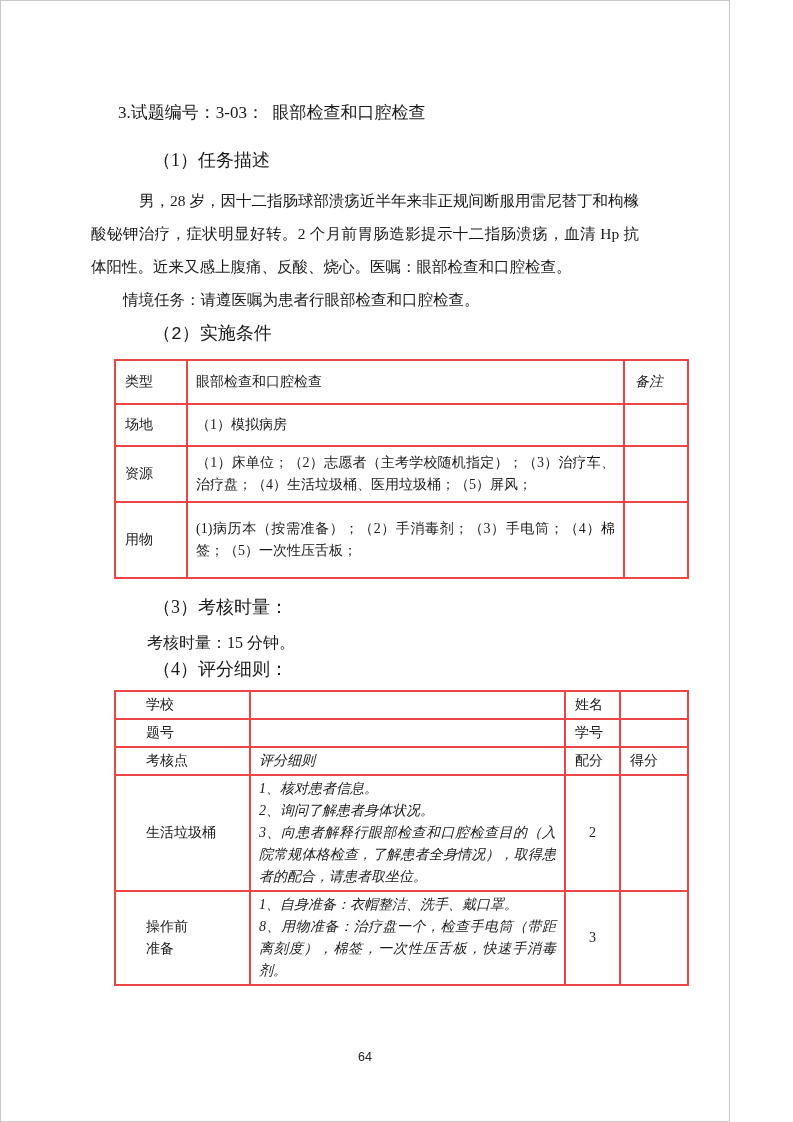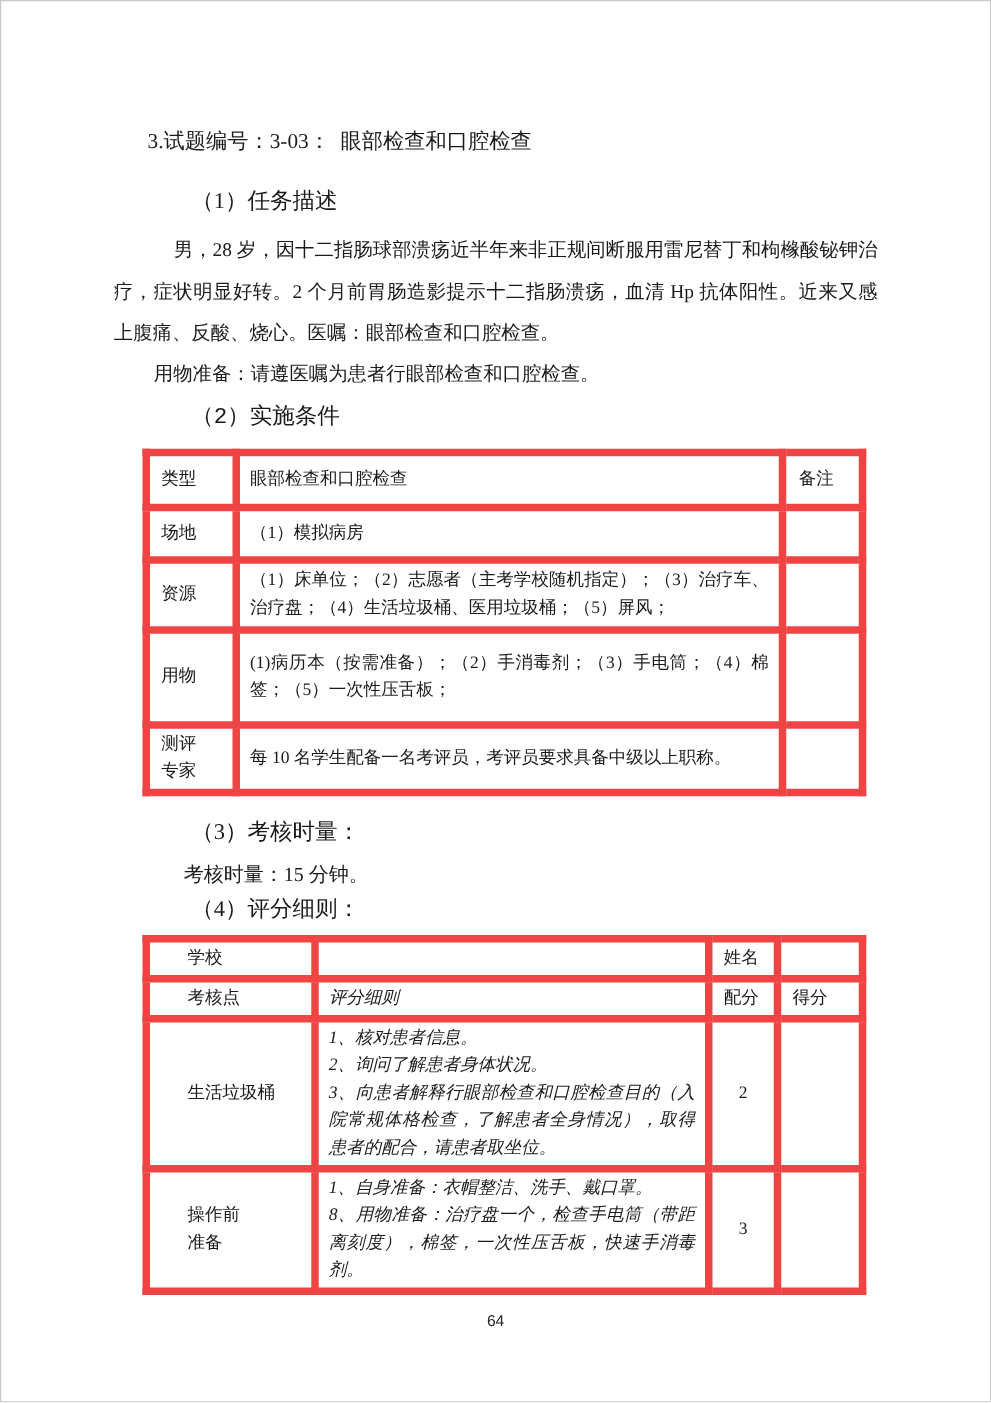--- a/index.html
+++ b/index.html
@@ -1,18 +1,18 @@
 <!DOCTYPE html>
 <html><head>
 <meta charset="utf-8">
 <style>
   html, body { margin: 0; padding: 0; background: #ffffff; }
   .page {
     position: relative;
-    width: 793px;
+    width: 730px;
     height: 1122px;
     background: #ffffff;
     box-sizing: border-box;
     border: 1px solid #c9c9c9;
     overflow: hidden;
     font-family: "Liberation Serif", "DejaVu Serif", serif;
     color: #1a1a1a;
   }
   .doc-title {
     margin: 99px 88px 0 117px;
@@ -51,30 +51,30 @@
     border-collapse: collapse;
     table-layout: fixed;
     margin-left: 113px;
     width: 573px;
     font-size: 14px;
     color: #1a1a1a;
   }
   .cond-table { margin-top: 11px; }
   .score-table { margin-top: 7px; }
   td {
-    border: 6px solid #ef4444;
+    border: 2px solid #ef4444;
     vertical-align: middle;
     line-height: 22px;
     box-sizing: border-box;
     padding: 2px 8px;
     overflow: hidden;
   }
   .cond-table td.c1 { padding-left: 9px; }
   .cond-table td.c2 { text-align: justify; }
-  .cond-table td.c3 { padding: 2px 0 2px 10px; }
+  .cond-table td.c3 { padding: 2px 0 2px 10px; font-style: italic; }
   .score-table td.c1 { padding-left: 30px; }
   .score-table td.c2 { text-align: justify; font-style: italic; }
   .score-table td.c3, .score-table td.c4 { padding-left: 9px; }
   .score-table td.score-val { text-align: center; padding: 2px 2px; }
   .page-number {
     position: absolute;
     top: 1049px;
     left: 0;
     width: 100%;
     text-align: center;
@@ -87,21 +87,21 @@
 <body>
 
 <div class="page">
 
   <div class="doc-title">3.试题编号：3-03：  眼部检查和口腔检查</div>
 
   <div class="sec-heading h1">（1）任务描述</div>
 
   <p class="body-para">男，28 岁，因十二指肠球部溃疡近半年来非正规间断服用雷尼替丁和枸橼酸铋钾治疗，症状明显好转。2 个月前胃肠造影提示十二指肠溃疡，血清 Hp 抗体阳性。近来又感上腹痛、反酸、烧心。医嘱：眼部检查和口腔检查。</p>
 
-  <p class="task-line">用物准备：请遵医嘱为患者行眼部检查和口腔检查。</p>
+  <p class="task-line">情境任务：请遵医嘱为患者行眼部检查和口腔检查。</p>
 
   <div class="sec-heading h2">（2）实施条件</div>
 
   <table class="cond-table">
     <colgroup>
         <col style="width:72px">
         <col style="width:437px">
         <col style="width:64px">
       </colgroup>
     <tbody>
@@ -118,28 +118,20 @@
     <tr style="height:56px">
       <td class="c1">资源</td>
       <td class="c2">（1）床单位；（2）志愿者（主考学校随机指定）；（3）治疗车、治疗盘；（4）生活垃圾桶、医用垃圾桶；（5）屏风；</td>
       <td class="c3"></td>
     </tr>
     <tr style="height:76px">
       <td class="c1">用物</td>
       <td class="c2">(1)病历本（按需准备）；（2）手消毒剂；（3）手电筒；（4）棉签；（5）一次性压舌板；</td>
       <td class="c3"></td>
     </tr>
-    <tr style="height:46px">
-      <td class="c1">
-        <div>测评</div>
-        <div>专家</div>
-      </td>
-      <td class="c2">每 10 名学生配备一名考评员，考评员要求具备中级以上职称。</td>
-      <td class="c3"></td>
-    </tr>
   </tbody>
     </table>
 
   <div class="sec-heading h3">（3）考核时量：</div>
 
   <p class="time-line">考核时量：15 分钟。</p>
 
   <div class="sec-heading h4">（4）评分细则：</div>
 
   <table class="score-table">
@@ -147,20 +139,26 @@
         <col style="width:135px">
         <col style="width:315px">
         <col style="width:55px">
         <col style="width:68px">
       </colgroup>
     <tbody>
         <tr style="height:20px">
       <td class="c1">学校</td>
       <td class="c2"></td>
       <td class="c3">姓名</td>
+      <td class="c4"></td>
+    </tr>
+    <tr style="height:21px">
+      <td class="c1">题号</td>
+      <td class="c2"></td>
+      <td class="c3">学号</td>
       <td class="c4"></td>
     </tr>
     <tr style="height:22px">
       <td class="c1">考核点</td>
       <td class="c2">评分细则</td>
       <td class="c3">配分</td>
       <td class="c4">得分</td>
     </tr>
     <tr style="height:110px">
       <td class="c1">

